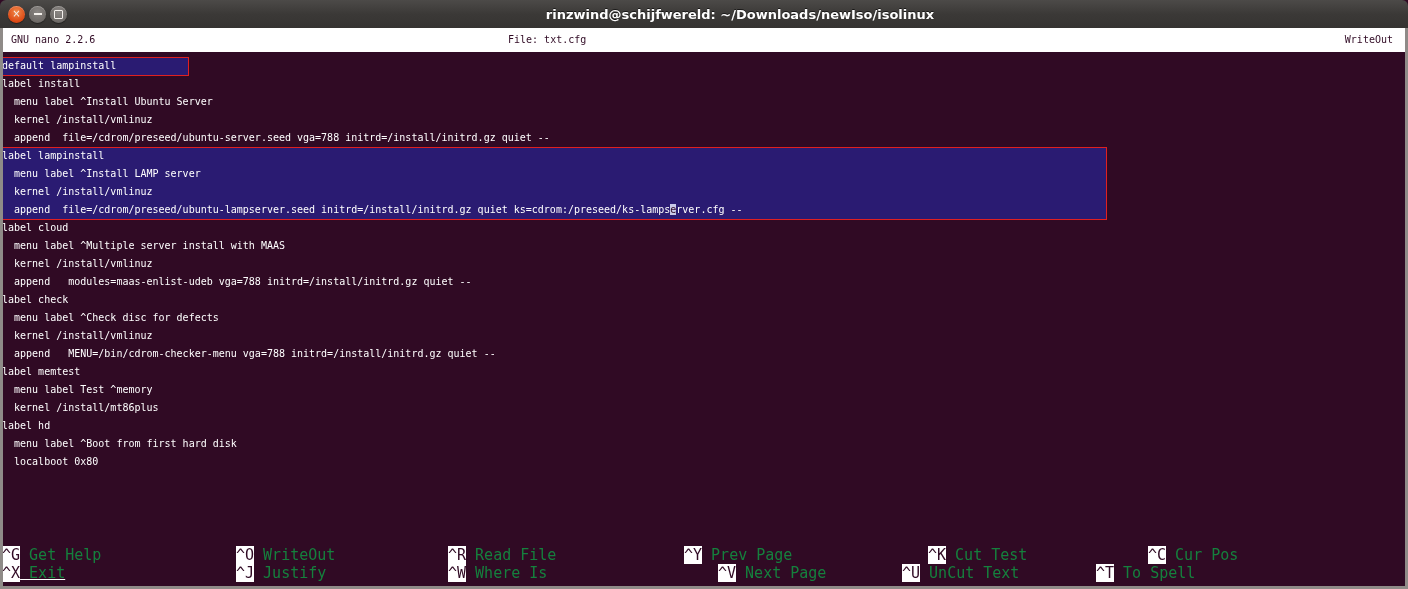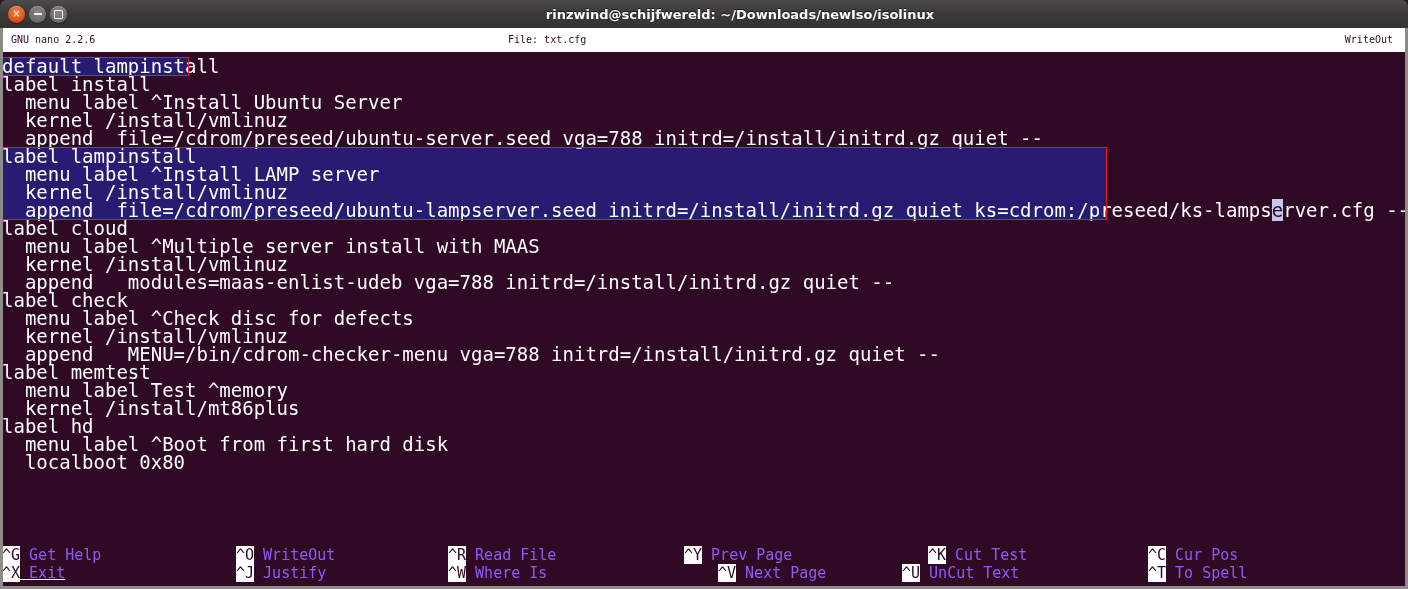--- a/index.html
+++ b/index.html
@@ -118,21 +118,21 @@
   #nanohdr .mid   { position: absolute; left: 508px; top: 0; }
   #nanohdr .right { position: absolute; right: 15px; top: 0; }
 
   
   #editor {
     position: relative;
     padding-top: 5px;
     height: 480px;
     color: #ffffff;
     white-space: pre;
-    font-size: 19px;
+    font-size: 10px;
     line-height: 18px;
   }
   .line {
     position: relative;
     height: 18px;
     padding-left: 1px;
     white-space: pre;
     color: #ffffff;
   }
   .sel-band {
@@ -170,21 +170,21 @@
     display: block;
   }
   .fk {
     position: absolute;
     white-space: pre;
   }
   .fk .key {
     background: #ffffff;
     color: #300a24;
   }
-  .fk .lbl { color: #8b5cf6; }
+  .fk .lbl { color: #15803d; }
 </style>
 </head>
 <body>
 
 <div id="window">
 
   <div id="titlebar">
     <div id="wbuttons">
       <div class="wbtn close">
         <span class="glyph">×</span>
@@ -218,19 +218,19 @@
             <span class="fk" style="left: 684px;"><span class="key">^Y</span><span class="lbl"> Prev Page</span></span>
             <span class="fk" style="left: 928px;"><span class="key">^K</span><span class="lbl"> Cut Test</span></span>
             <span class="fk" style="left: 1148px;"><span class="key">^C</span><span class="lbl"> Cur Pos</span></span>
           </div>
         <div class="fkrow" id="fkrow2">
             <span class="fk" style="left: 2px; text-decoration: underline;"><span class="key">^X</span><span class="lbl"> Exit</span></span>
             <span class="fk" style="left: 236px;"><span class="key">^J</span><span class="lbl"> Justify</span></span>
             <span class="fk" style="left: 448px;"><span class="key">^W</span><span class="lbl"> Where Is</span></span>
             <span class="fk" style="left: 684px; padding-left: 34px;"><span class="key">^V</span><span class="lbl"> Next Page</span></span>
             <span class="fk" style="left: 902px;"><span class="key">^U</span><span class="lbl"> UnCut Text</span></span>
-            <span class="fk" style="left: 1148px;"><span class="key">^T</span><span class="lbl"> To Spell</span></span>
+            <span class="fk" style="left: 1096px;"><span class="key">^T</span><span class="lbl"> To Spell</span></span>
           </div>
       </div>
 
     </div>
   </div>
 </div>
 
 </body></html>

